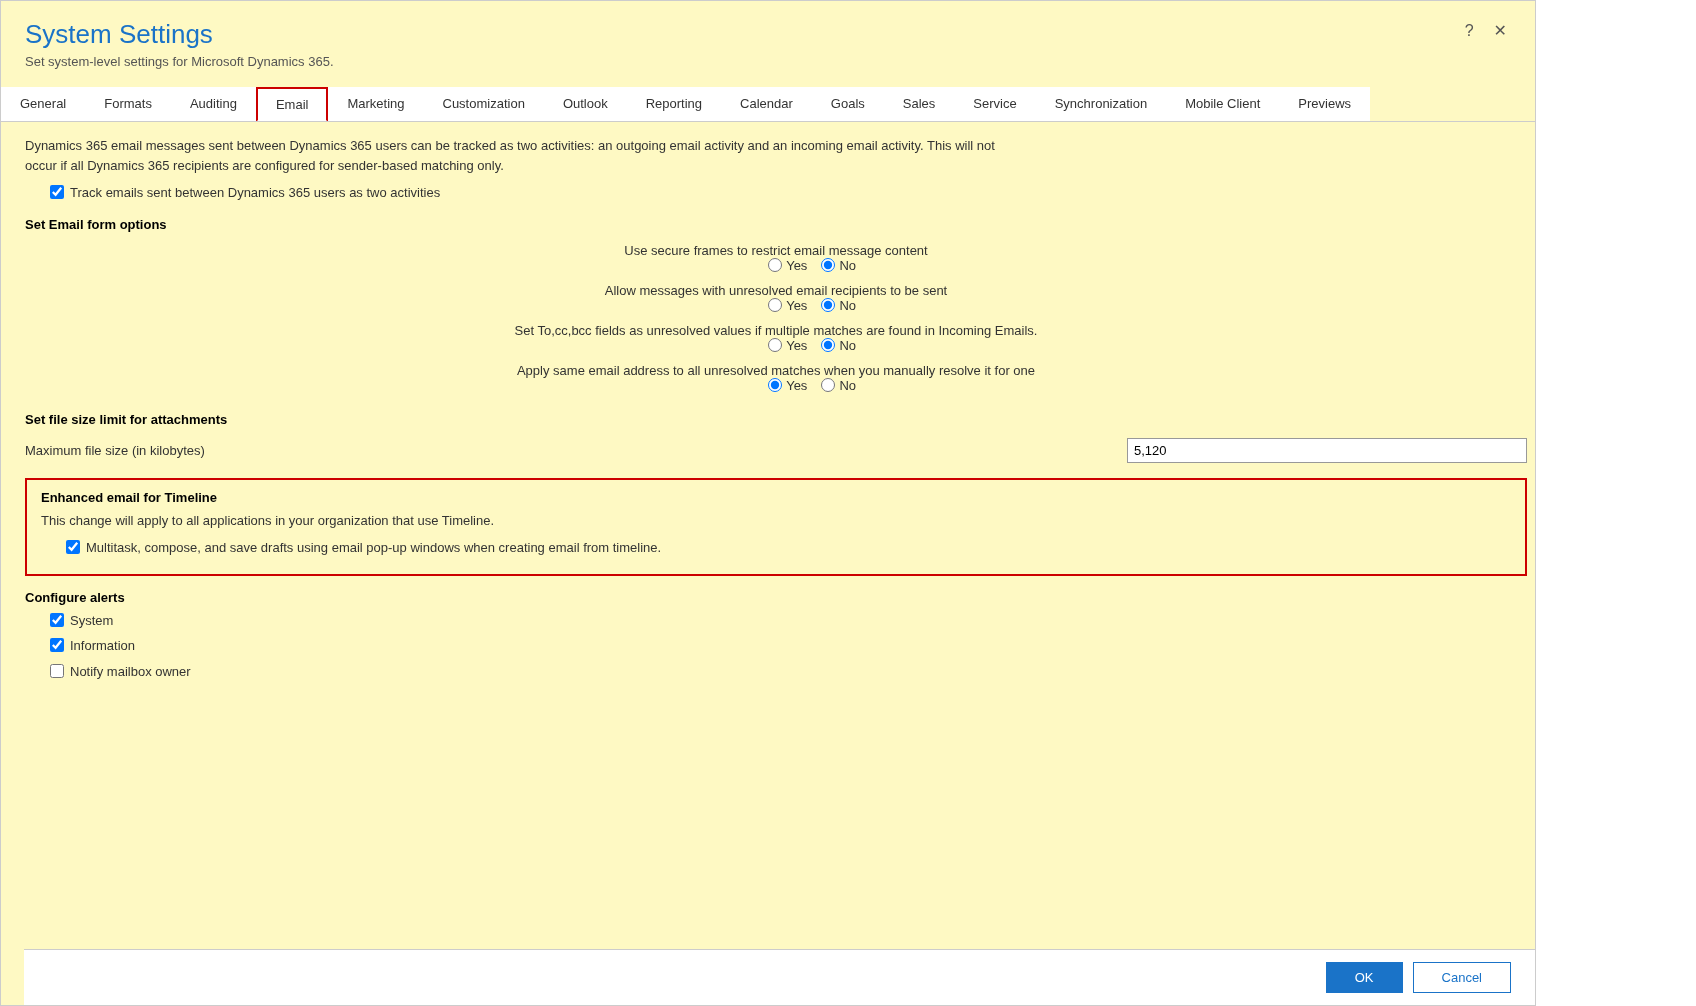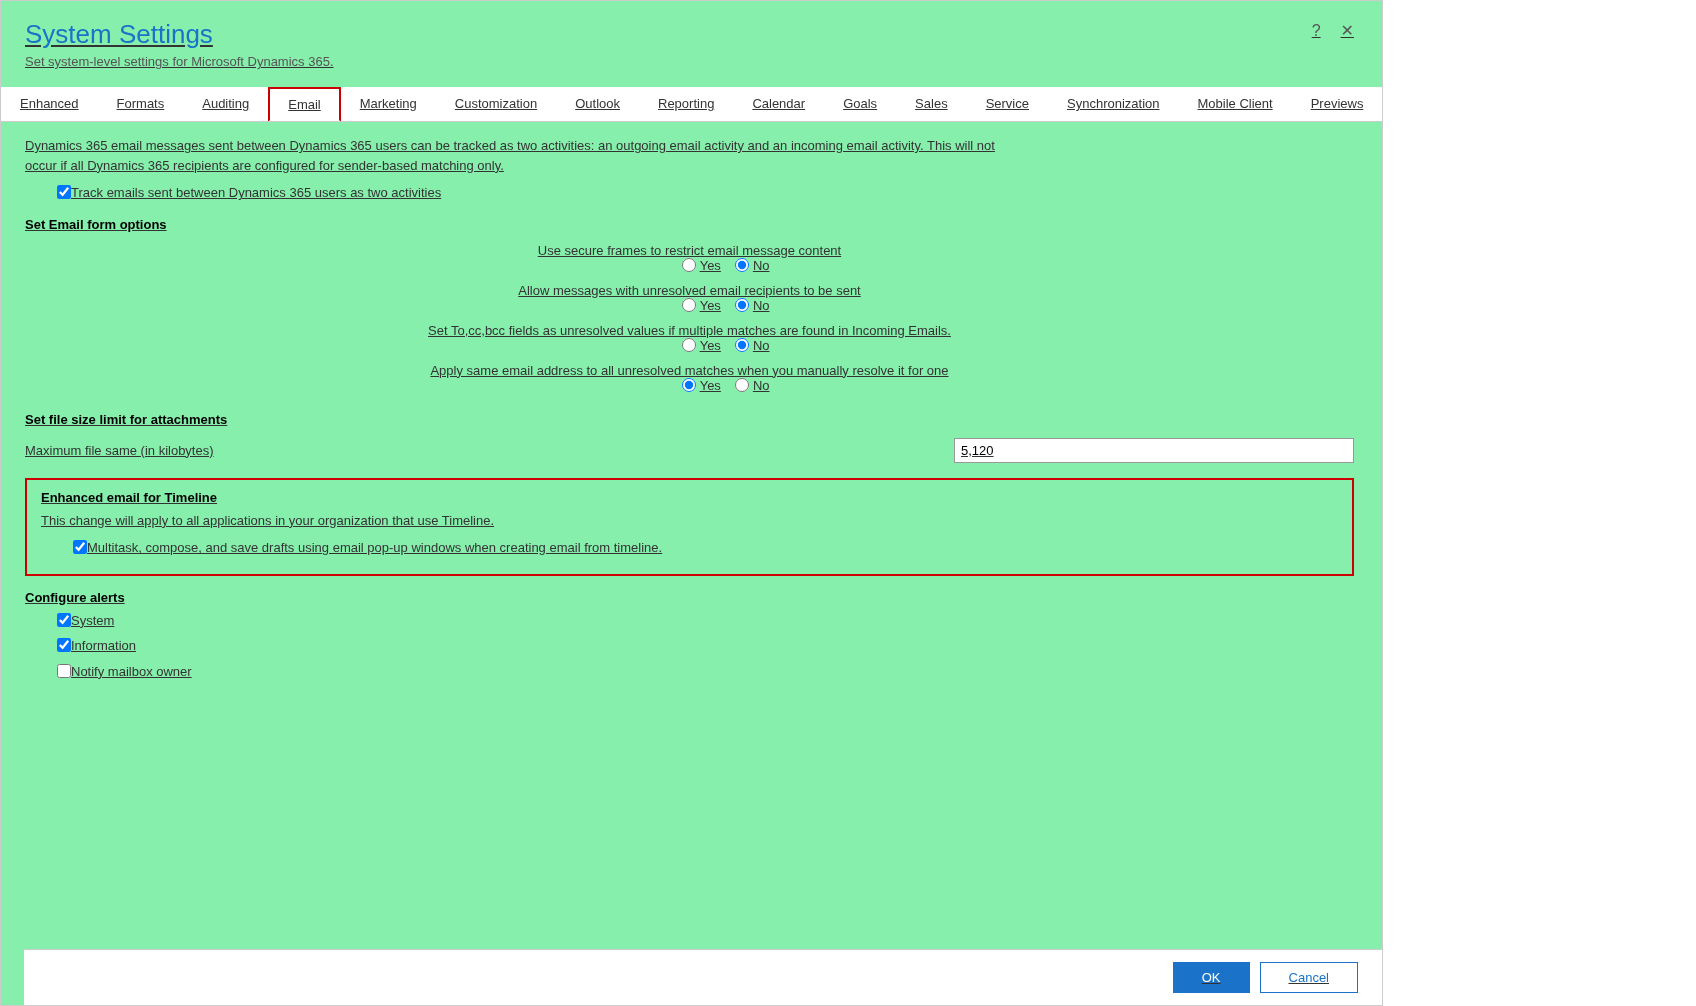--- a/index.html
+++ b/index.html
@@ -1,25 +1,24 @@
 <!DOCTYPE html>
 <html><head>
   <meta charset="utf-8">
   <style>
     * { box-sizing: border-box; margin: 0; padding: 0; }
     body { font-family: 'Segoe UI', Arial, sans-serif; font-size: 13px; background: #fff; color: #333; width: 1696px; height: 1006px; overflow: hidden; }
 
     .dialog {
-      width: 1383px;
+      width: 1536px;
       height: 1006px;
-      background: #86efac;
+      background: #fef9c3;
       display: flex;
       flex-direction: column;
       border: 1px solid #ccc;
-      text-decoration: underline;
     }
 
     .dialog-header {
       padding: 18px 24px 0 24px;
       display: flex;
       justify-content: space-between;
       align-items: flex-start;
     }
 
     .dialog-title-block {}
@@ -71,35 +70,36 @@
       border: 2px solid #c00;
       border-bottom: 2px solid #fff;
       font-weight: 500;
       margin-bottom: -1px;
       color: #333;
     }
 
     .content-area {
       flex: 1;
       overflow-y: auto;
-      padding: 14px 28px 14px 24px;
+      padding: 14px 8px 14px 24px;
       position: relative;
     }
 
     .section-text {
       font-size: 13px;
       color: #333;
       line-height: 1.5;
       margin-bottom: 8px;
     }
 
     .checkbox-row {
       display: flex;
       align-items: flex-start;
-      margin: 6px 0 6px 32px;
+      margin: 6px 0 6px 25px;
+      gap: 6px;
     }
     .checkbox-row input[type=checkbox] {
       margin-top: 2px;
       width: 14px;
       height: 14px;
       cursor: pointer;
       flex-shrink: 0;
     }
     .checkbox-row label {
       font-size: 13px;
@@ -214,21 +214,21 @@
       <div class="dialog-title">System Settings</div>
       <div class="dialog-subtitle">Set system-level settings for Microsoft Dynamics 365.</div>
     </div>
     <div class="dialog-controls">
       <span>?</span>
       <span>✕</span>
     </div>
   </div>
 
   <div class="tab-bar">
-    <div class="tab">Enhanced</div>
+    <div class="tab">General</div>
     <div class="tab">Formats</div>
     <div class="tab">Auditing</div>
     <div class="tab active">Email</div>
     <div class="tab">Marketing</div>
     <div class="tab">Customization</div>
     <div class="tab">Outlook</div>
     <div class="tab">Reporting</div>
     <div class="tab">Calendar</div>
     <div class="tab">Goals</div>
     <div class="tab">Sales</div>
@@ -304,21 +304,21 @@
         <div class="radio-option">
           <input type="radio" id="s4no" name="s4" style="">
           <label for="s4no">No</label>
         </div>
       </div>
     </div>
 
     <div class="section-heading">Set file size limit for attachments</div>
 
     <div class="file-size-row">
-      <span>Maximum file same (in kilobytes)</span>
+      <span>Maximum file size (in kilobytes)</span>
       <input type="text" class="text-input" value="5,120" style="">
     </div>
 
     <div class="enhanced-email-box">
       <div class="section-heading" style="margin-top:0;">Enhanced email for Timeline</div>
       <div class="section-text">This change will apply to all applications in your organization that use Timeline.</div>
       <div class="checkbox-row">
         <input type="checkbox" id="enhanced-email" checked="" style="">
         <label for="enhanced-email">Multitask, compose, and save drafts using email pop-up windows when creating email from timeline.</label>
       </div>

